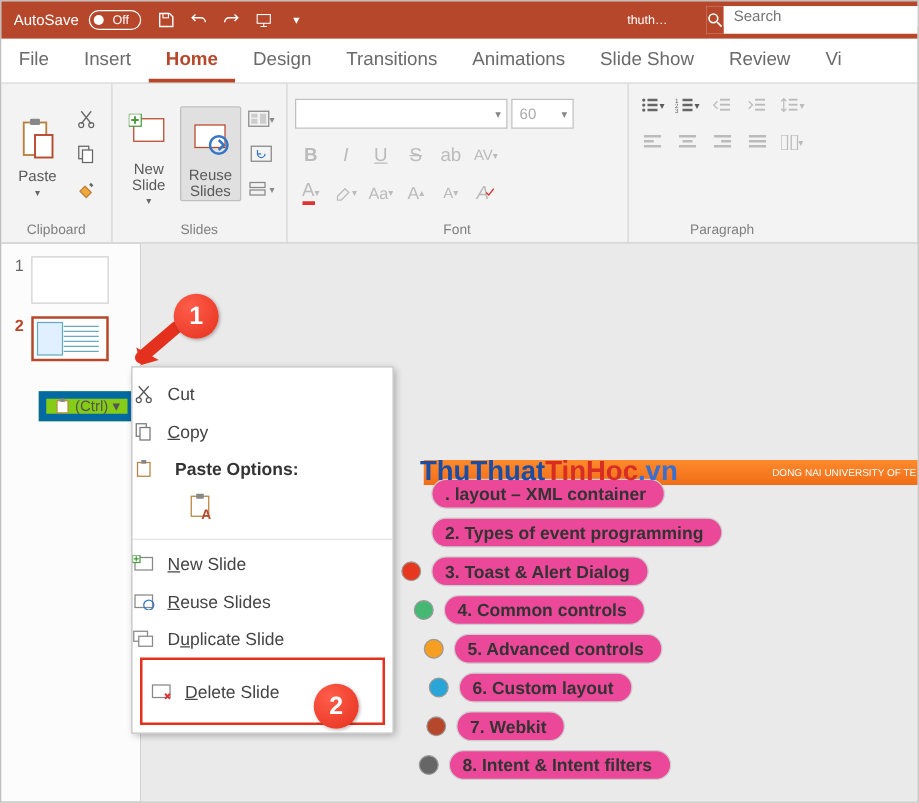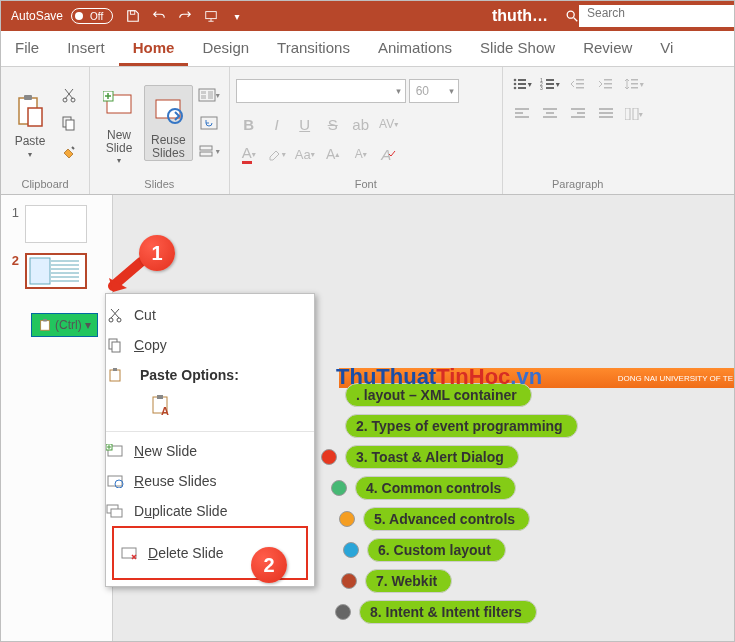--- a/index.html
+++ b/index.html
@@ -38,21 +38,21 @@
     color: #fff;
   }
   .toggle::before{
     content:"";
     width:8px;height:8px;border-radius:50%;
     background:#fff;position:absolute;left:3px;top:3px;
   }
   .toggle span{margin-left:14px;}
   .qat { display: flex; gap: 10px; margin-left: 4px; }
   .qat-icon { width: 16px; height: 16px; display:flex;align-items:center;justify-content:center;color:#fff;}
-  .doc-name { margin-left: auto; margin-right: 9px; font-size: 16px; font-weight: bold;}
+  .doc-name { margin-left: auto; margin-right: 23px; font-size: 10px;}
   .search-wrap {
     display:flex;align-items:flex-start;
     background:#fff;height:22px;width:170px;margin-right:-1px;
   }
   .search-wrap span.icon{width:30px;background:#b7472a;height:100%;display:flex;align-items:center;justify-content:center;}
   .search-wrap input{border:none;outline:none;font-size:12px;color:#888;padding-left:8px;flex:1;background:#fff;}
 
   
   .tabs {
     background:#fff;height:36px;display:flex;align-items:stretch;
@@ -90,21 +90,21 @@
   .content{display:flex;height:calc(642px - 30px - 36px - 128px);background:#fcfcfc;}
   .thumbs{width:112px;border-right:1px solid #cfcfcf;padding:10px 6px;position:relative;}
   .thumbrow{display:flex;align-items:flex-start;gap:6px;margin-bottom:10px;}
   .thumbnum{width:12px;text-align:right;font-size:13px;color:#666;}
   .thumb{width:62px;height:38px;background:#fff;border:1px solid #d0d0d0;}
   .thumb.sel{border:2px solid #b7472a;height:36px;}
   .thumb.sel::after{content:"";} 
   .thumbnum.sel{color:#b7472a;font-weight:600;}
   .paste-chip{
     position:absolute;left:30px;top:118px;display:flex;align-items:center;
-    border:1px solid #0369a1;background:#22c55e;font-size:12px;height:24px;padding:0 6px;gap:3px;color:#555;
+    border:6px solid #0369a1;background:#84cc16;font-size:12px;height:24px;padding:0 6px;gap:3px;color:#555;
   }
   
   .canvas{flex:1;background:#eaeaea;position:relative;}
   
   
   .ctx{
     position:absolute;left:104px;top:292px;width:210px;background:#fff;
     border:1px solid #c0c0c0;box-shadow:2px 2px 6px rgba(0,0,0,.3);
     padding:6px 0;z-index:50;
   }
@@ -124,21 +124,21 @@
   }
   .arrow-svg{position:absolute;z-index:59;}
   
   
   .slide-topics{position:absolute;left:320px;top:382px;z-index:30;}
   .topic{
     display:flex;align-items:center;margin-bottom:7px;
   }
   .dot{width:16px;height:16px;border-radius:50%;background:#2aa5d8;border:1px solid #999;margin-right:8px;}
   .pill{
-    background:#84cc16;border:1px solid #ccc;border-radius:14px;padding:3px 14px 3px 10px;
+    background:#ec4899;border:1px solid #ccc;border-radius:14px;padding:3px 14px 3px 10px;
     font-size:14px;font-weight:700;color:#333;
   }
   .banner{
     position:absolute;left:338px;top:367px;width:400px;height:20px;
     background:linear-gradient(#ff8a2c,#f06d18);font-size:8px;color:#fff;
     display:flex;align-items:center;justify-content:flex-end;padding-right:6px;z-index:29;
   }
   .watermark{
     position:absolute;left:335px;top:363px;font-size:22px;font-weight:800;
     color:#1a4da6;z-index:55;pointer-events:none;white-space:nowrap;

